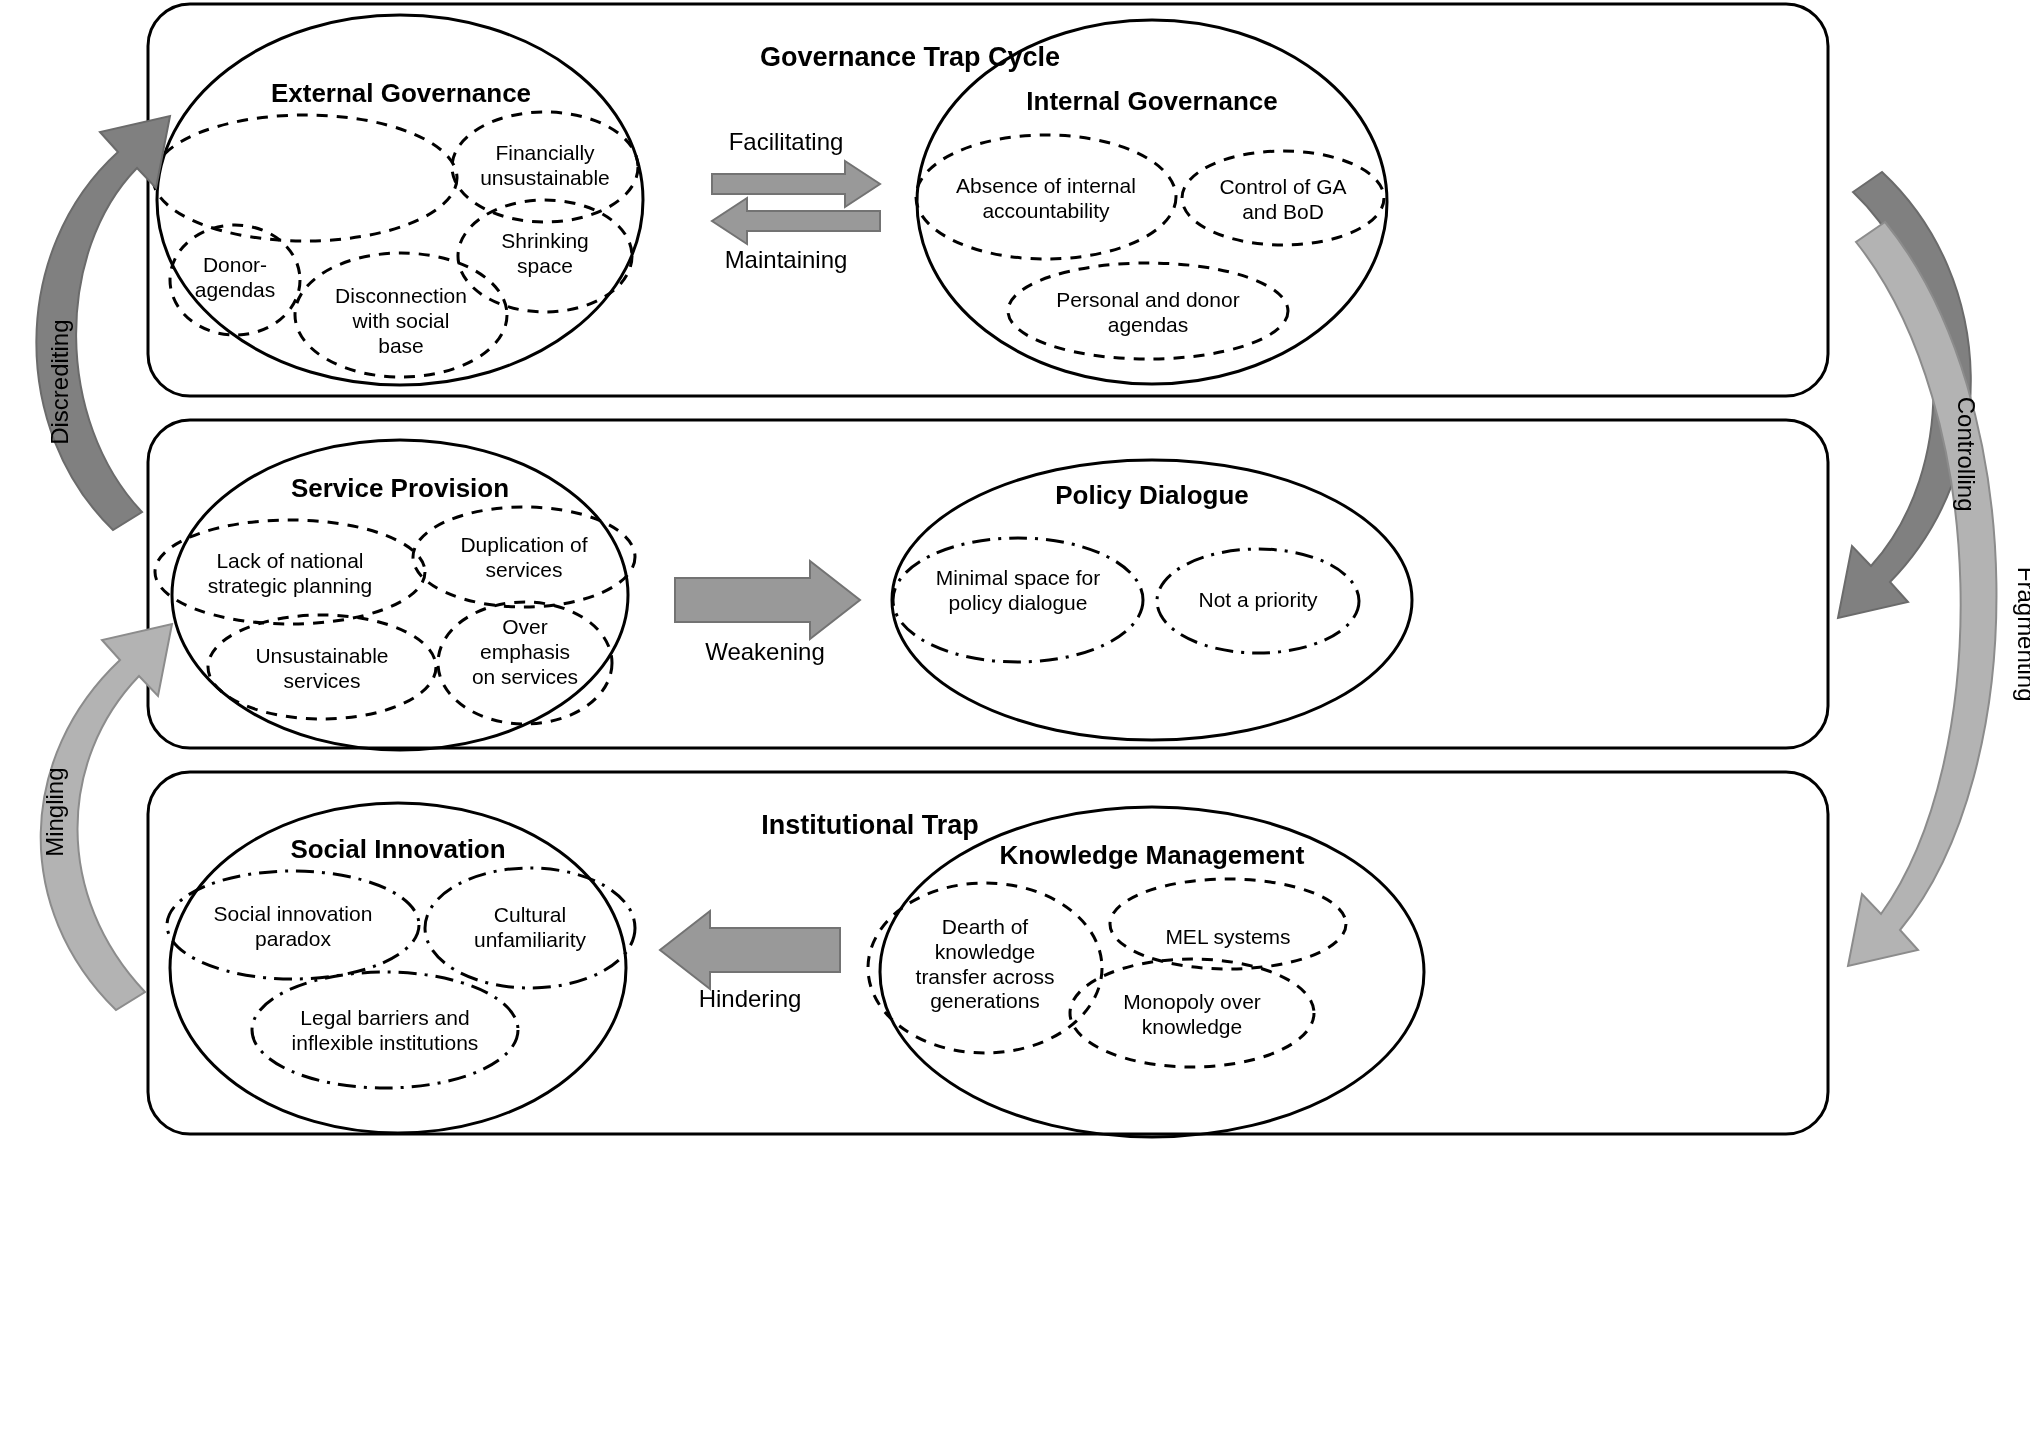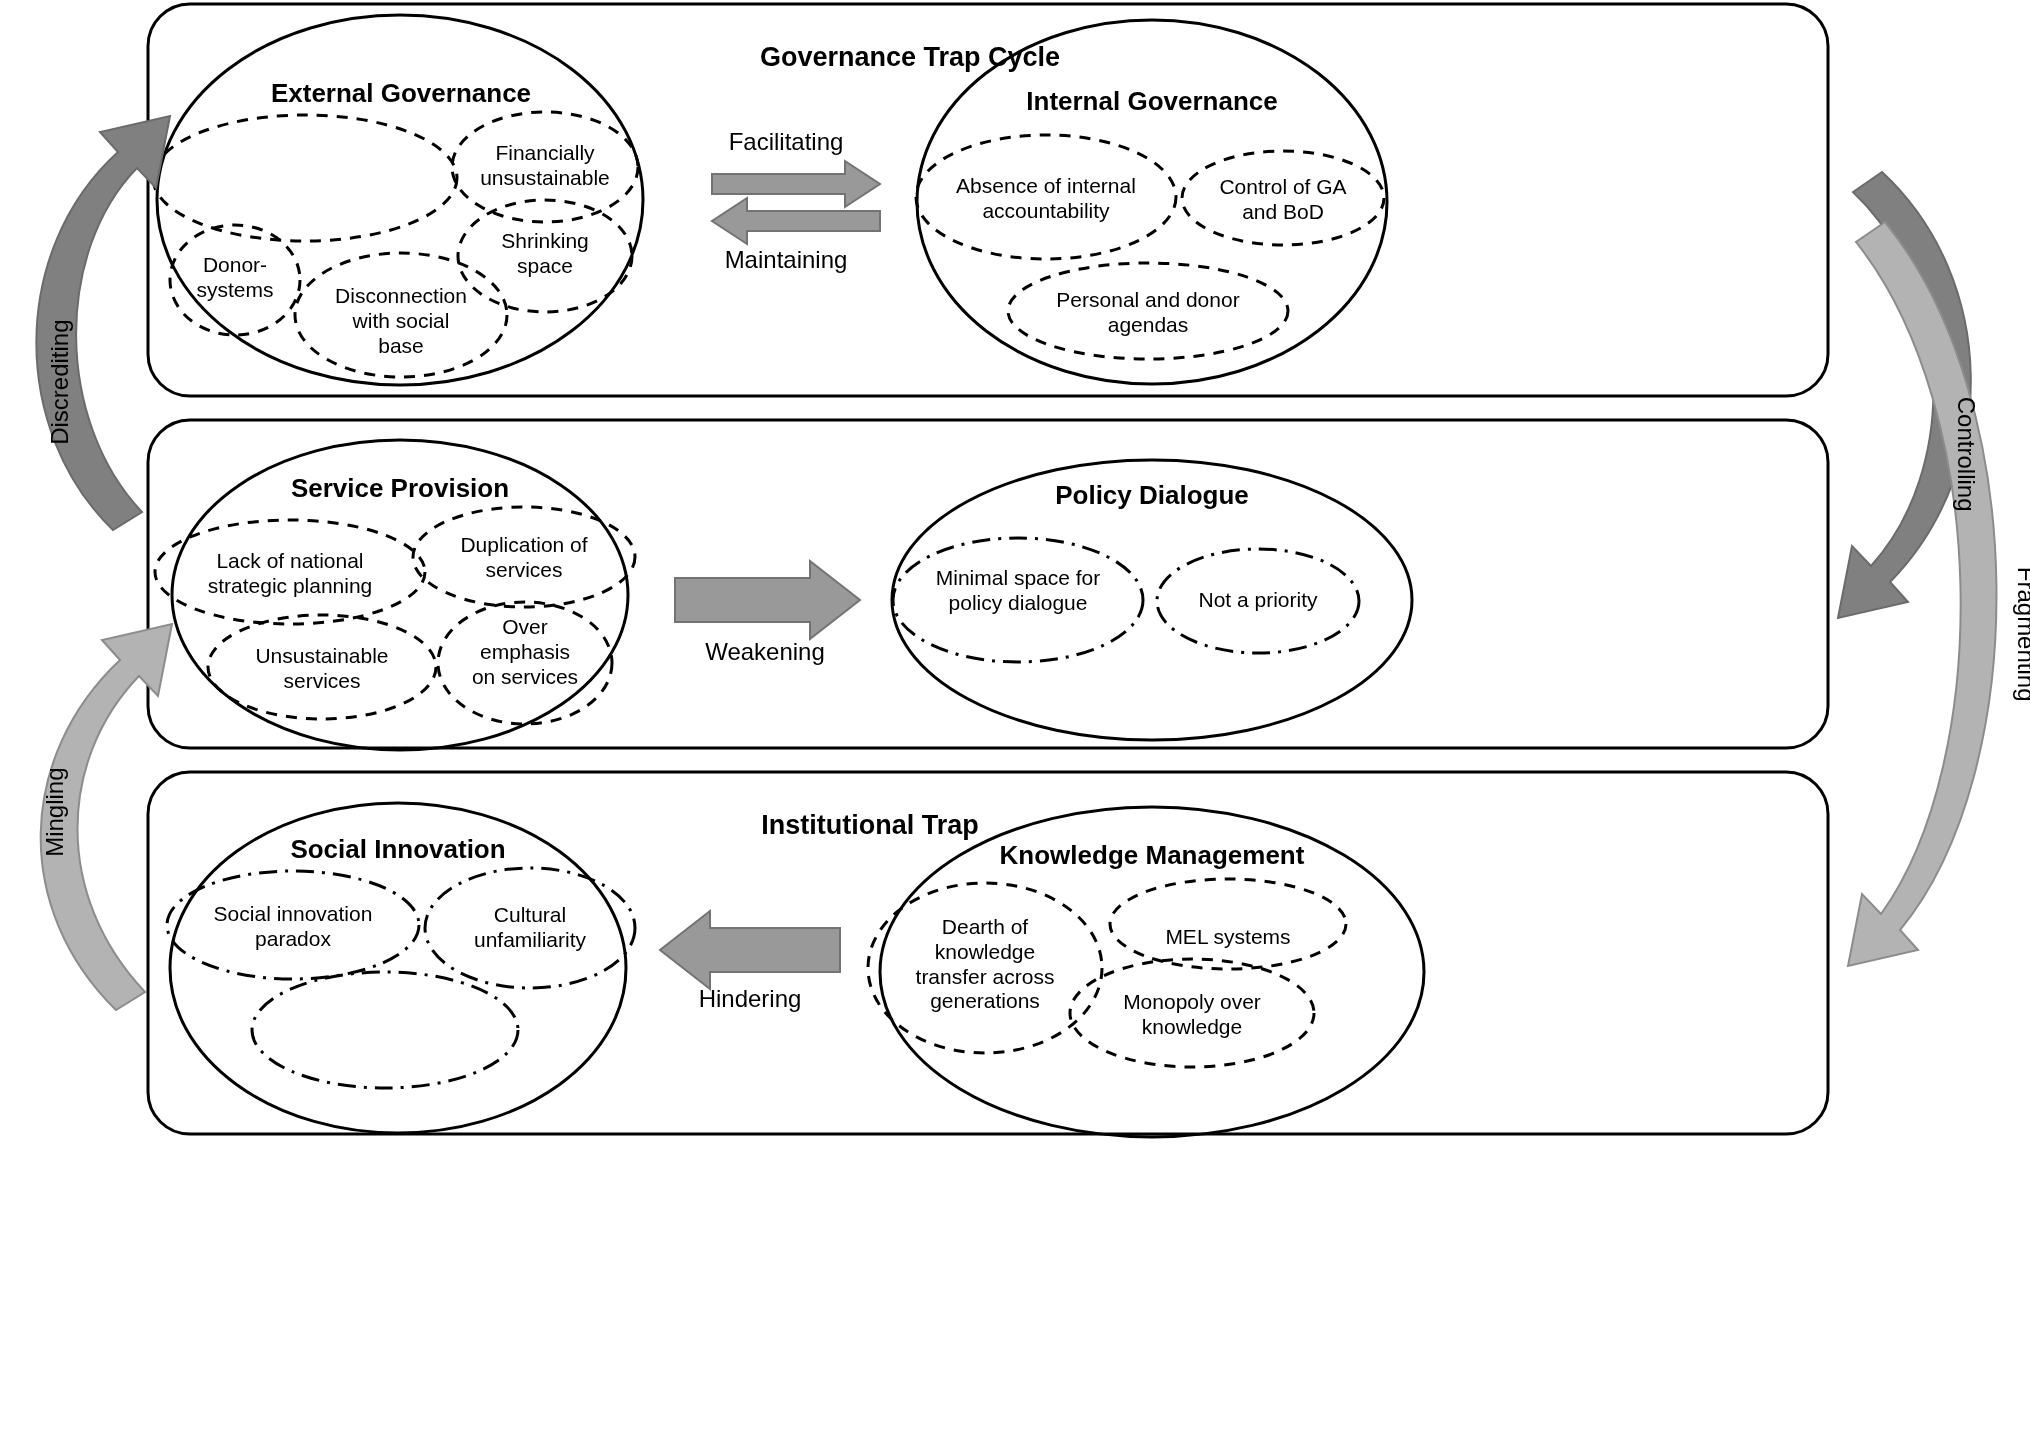--- a/index.html
+++ b/index.html
@@ -145,21 +145,21 @@
 
   <div class="txt bold" style="left:251px;top:78px;width:300px;font-size:26px;">External Governance</div>
 
   <div class="txt bold" style="left:1002px;top:86px;width:300px;font-size:26px;">Internal Governance</div>
 
   <div class="txt" style="left:460px;top:141px;width:170px;font-size:21px;white-space:pre-line;">Financially
 unsustainable</div>
   <div class="txt" style="left:475px;top:229px;width:140px;font-size:21px;white-space:pre-line;">Shrinking
 space</div>
   <div class="txt" style="left:175px;top:253px;width:120px;font-size:21px;white-space:pre-line;">Donor-
-systems</div>
+agendas</div>
   <div class="txt" style="left:321px;top:284px;width:160px;font-size:21px;white-space:pre-line;">Disconnection
 with social
 base</div>
 
   <div class="txt" style="left:936px;top:174px;width:220px;font-size:21px;white-space:pre-line;">Absence of internal
 accountability</div>
   <div class="txt" style="left:1203px;top:175px;width:160px;font-size:21px;white-space:pre-line;">Control of GA
 and BoD</div>
   <div class="txt" style="left:1038px;top:288px;width:220px;font-size:21px;white-space:pre-line;">Personal and donor
 agendas</div>
@@ -191,20 +191,22 @@
   <div class="txt bold" style="left:610px;top:810px;width:520px;font-size:27px;">Institutional Trap</div>
 
   <div class="txt bold" style="left:248px;top:834px;width:300px;font-size:26px;">Social Innovation</div>
 
   <div class="txt bold" style="left:952px;top:840px;width:400px;font-size:26px;">Knowledge Management</div>
 
   <div class="txt" style="left:183px;top:902px;width:220px;font-size:21px;white-space:pre-line;">Social innovation
 paradox</div>
   <div class="txt" style="left:455px;top:903px;width:150px;font-size:21px;white-space:pre-line;">Cultural
 unfamiliarity</div>
+  <div class="txt" style="left:265px;top:1006px;width:240px;font-size:21px;white-space:pre-line;">Legal barriers and
+inflexible institutions</div>
 
   <div class="txt" style="left:905px;top:915px;width:160px;font-size:21px;white-space:pre-line;">Dearth of
 knowledge
 transfer across
 generations</div>
   <div class="txt" style="left:1148px;top:925px;width:160px;font-size:21px;white-space:pre-line;">MEL systems</div>
   <div class="txt" style="left:1092px;top:990px;width:200px;font-size:21px;white-space:pre-line;">Monopoly over
 knowledge</div>
 
   <div class="txt" style="left:640px;top:985px;width:220px;font-size:24px;">Hindering</div>

